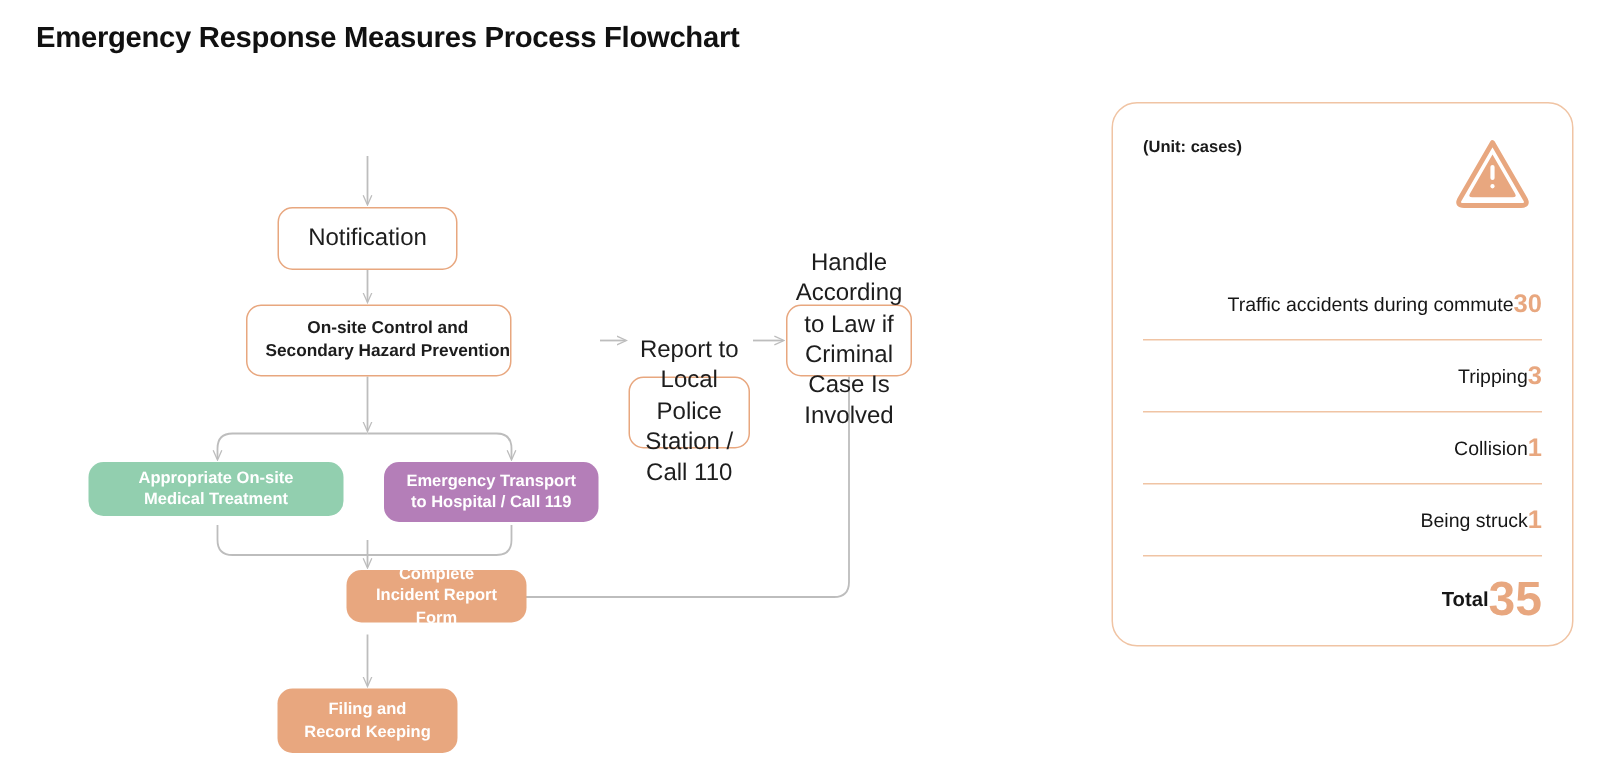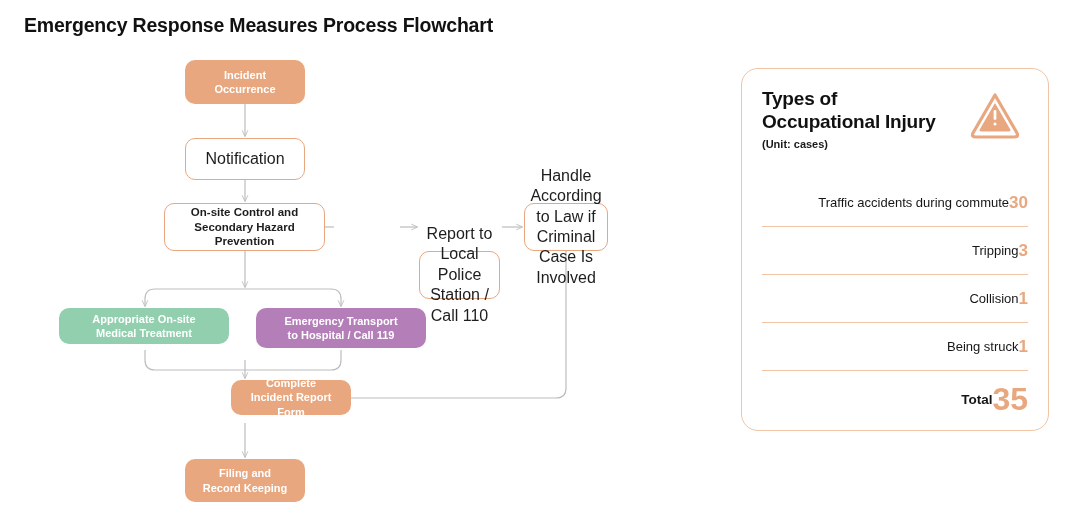--- a/index.html
+++ b/index.html
@@ -26,26 +26,26 @@
 
   .n-solid{background:#E8A77F;color:#ffffff;font-weight:bold;font-size:11px;}
   .n-outline{background:#ffffff;border:1.4px solid #E8A77F;color:#1d1d1d;font-size:16px;}
   .n-outline.strong{font-weight:bold;font-size:11.5px;}
   .n-gray{background:#EDEDED;color:#2b2b2b;font-size:10px;border-radius:8px;}
   .n-green{background:#92CFAF;color:#ffffff;font-weight:bold;font-size:11px;}
   .n-purple{background:#B47EB8;color:#ffffff;font-weight:bold;font-size:11px;}
 
   #node-incident       {left:185px;top:60px;width:120px;height:44px;}
   #node-notification   {left:185px;top:138px;width:120px;height:42px;}
-  #node-onsite         {left:164px;top:203px;width:161px;height:48px;justify-content:flex-end;}
+  #node-onsite         {left:164px;top:203px;width:177px;height:48px;justify-content:flex-end;}
   #node-external       {left:336px;top:200px;width:62px;height:53px;}
   #node-police         {left:419px;top:203px;width:81px;height:48px;margin-top:48px;}
   #node-law            {left:524px;top:203px;width:84px;height:48px;}
   #node-medical        {left:59px;top:308px;width:170px;height:36px;}
-  #node-transport      {left:256px;top:308px;width:170px;height:40px;}
+  #node-transport      {left:256px;top:308px;width:143px;height:40px;}
   #node-report         {left:185px;top:380px;width:120px;height:35px;margin-left:46px;}
   #node-filing         {left:185px;top:459px;width:120px;height:43px;}
 
   
   #injury-card{
     position:absolute;left:741px;top:68px;width:308px;height:363px;
     box-sizing:border-box;background:#ffffff;
     border:1.3px solid #F0C4A4;border-radius:17px;
   }
   #card-head{position:absolute;left:20px;top:18px;right:20px;}
@@ -104,24 +104,20 @@
     </g>
     <g fill="none" stroke="#BDBDBD" stroke-width="1.2">
 
       <path d="M325,227 L334,227"></path>
 
       <path d="M145,350 L145,360 Q145,370 155,370 L245,370"></path>
       <path d="M341,350 L341,360 Q341,370 331,370 L245,370"></path>
     </g>
   </svg>
 
-  <div class="node n-solid" id="node-incident">
-    <span>Incident
-Occurrence</span>
-  </div>
   <div class="node n-outline" id="node-notification">
     <span>Notification</span>
   </div>
   <div class="node n-outline strong" id="node-onsite">
     <span>On-site Control and
 Secondary Hazard Prevention</span>
   </div>
   <div class="node n-outline" id="node-police">
     <span>Report to Local
 Police Station /
@@ -147,22 +143,20 @@
   </div>
   <div class="node n-solid" id="node-filing">
     <span>Filing and
 Record Keeping</span>
   </div>
 </div>
 
 <div id="injury-card">
 
   <div id="card-head">
-    <div id="card-title">Types of
-Occupational Injury</div>
     <div id="card-unit">(Unit: cases)</div>
 
     <svg id="warn-icon" viewBox="0 0 54 50">
       <path d="M27 5 L49 43 Q51 47 46 47 L8 47 Q3 47 5 43 Z" fill="none" stroke="#E8A77F" stroke-width="3.2" stroke-linejoin="round"></path>
       <path d="M27 13 L42 39 Q43.5 41.5 40.5 41.5 L13.5 41.5 Q10.5 41.5 12 39 Z" fill="#E8A77F"></path>
       <rect x="25.6" y="20" width="2.8" height="10" rx="1.4" fill="#ffffff"></rect>
       <rect x="25.6" y="32.6" width="2.8" height="3" rx="1.4" fill="#ffffff"></rect>
     </svg>
   </div>
 

